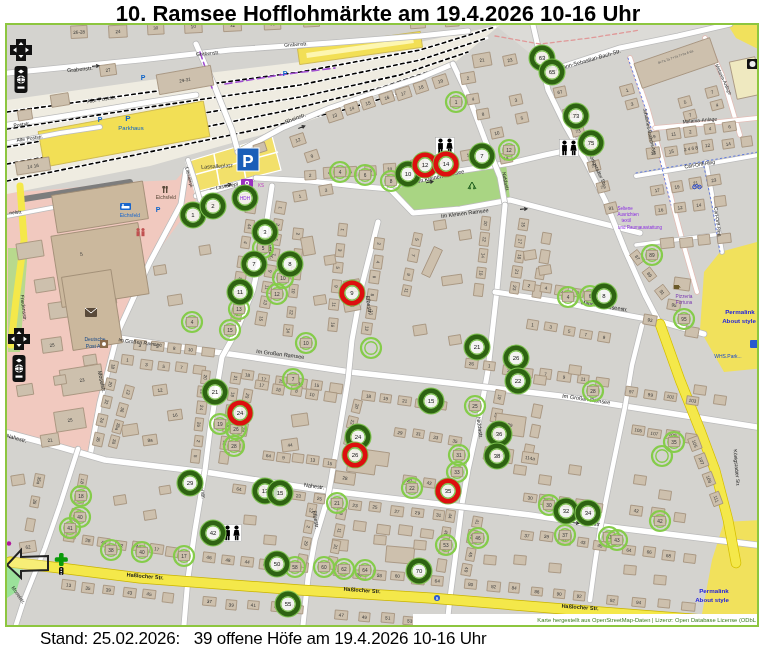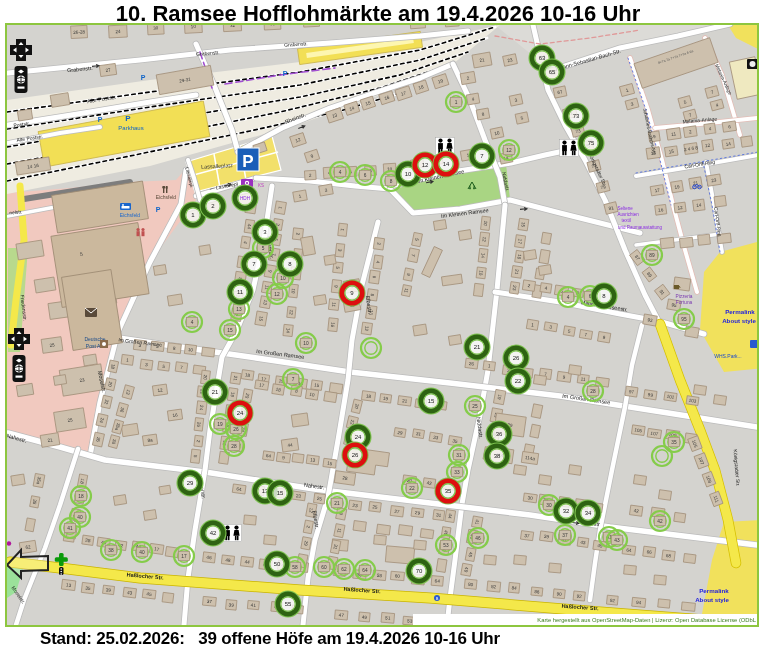--- a/index.html
+++ b/index.html
@@ -1,16 +1,16 @@
 <!DOCTYPE html>
 <html><head><meta charset="utf-8"><style>
 html,body{margin:0;padding:0;background:#fff;width:764px;height:650px;overflow:hidden;}
 *{font-family:"Liberation Sans",sans-serif;}
 .title{position:absolute;top:1px;left:0;width:756px;text-align:center;font-size:22px;font-weight:bold;color:#000;}
-.footer{position:absolute;top:629px;left:40px;font-size:17px;letter-spacing:-0.2px;font-weight:bold;color:#000;}
+.footer{position:absolute;top:629px;left:40px;font-size:17px;letter-spacing:-0.2px;font-weight:normal;color:#000;}
 </style></head><body>
 
 <div class="title">10. Ramsee Hofflohmärkte am 19.4.2026 10-16 Uhr</div>
 
 <svg width="764" height="650" viewBox="0 0 764 650" style="position:absolute;top:0;left:0">
 
 <clipPath id="mapclip">
       <rect x="7" y="25" width="750" height="600"></rect>
     </clipPath>
 <g clip-path="url(#mapclip)">

